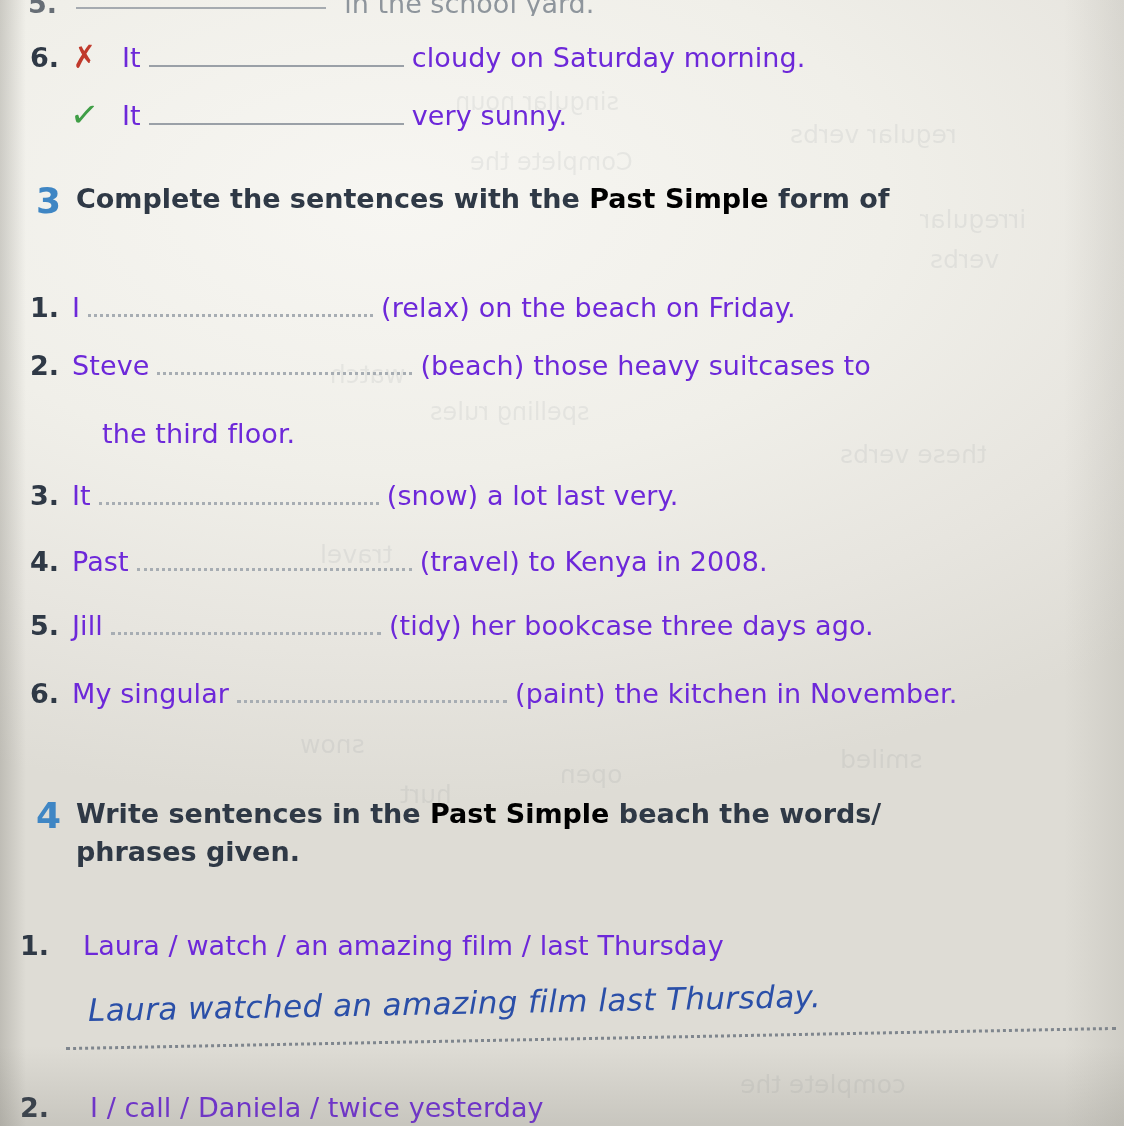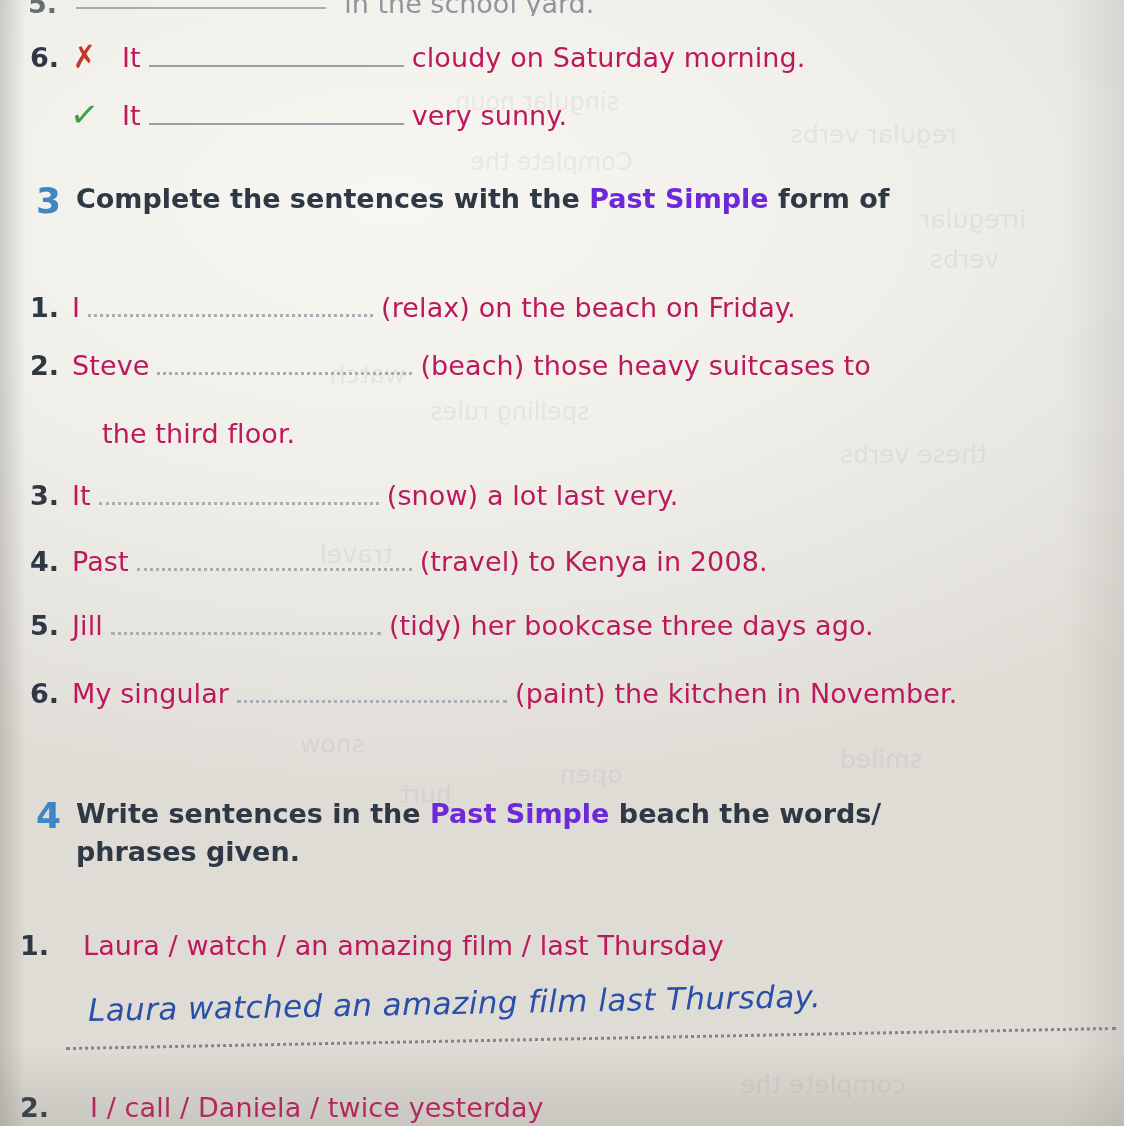--- a/index.html
+++ b/index.html
@@ -87,21 +87,21 @@
   }
   .num {
     font-weight: bold;
     font-size: 27px;
     color: #2f3946;
     width: 42px;
     flex: none;
   }
   .txt {
     font-size: 27px;
-    color: #be185d;
+    color: #6d28d9;
     letter-spacing: 0.1px;
   }
 
   
   .blank {
     display: inline-block;
     border-bottom: 2px solid #9aa0a7;
     margin: 0 8px;
     vertical-align: 3px;
     height: 22px;
@@ -136,21 +136,21 @@
     flex: none;
     line-height: 1.15;
   }
   .ex-head {
     font-size: 27px;
     font-weight: bold;
     color: #2f3946;
     line-height: 1.42;
     max-width: 960px;
   }
-  .ex-head .blue { color: #6d28d9; text-align: center; }
+  .ex-head .blue { color: #000000; text-align: center; }
 
   
   .handwriting {
     position: absolute;
     font-family: "DejaVu Sans", sans-serif;
     font-style: italic;
     font-size: 31px;
     color: #2a4fa8;
     letter-spacing: 0.4px;
     transform: rotate(-1.1deg);

